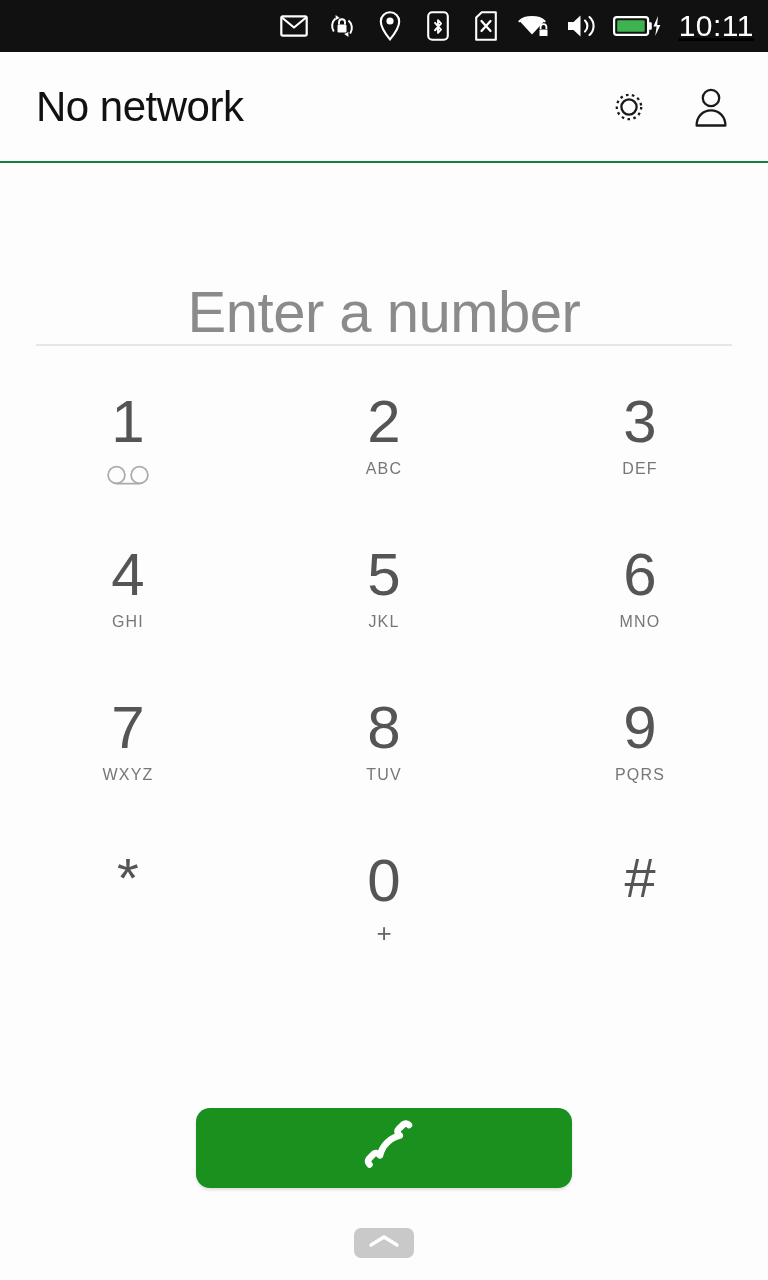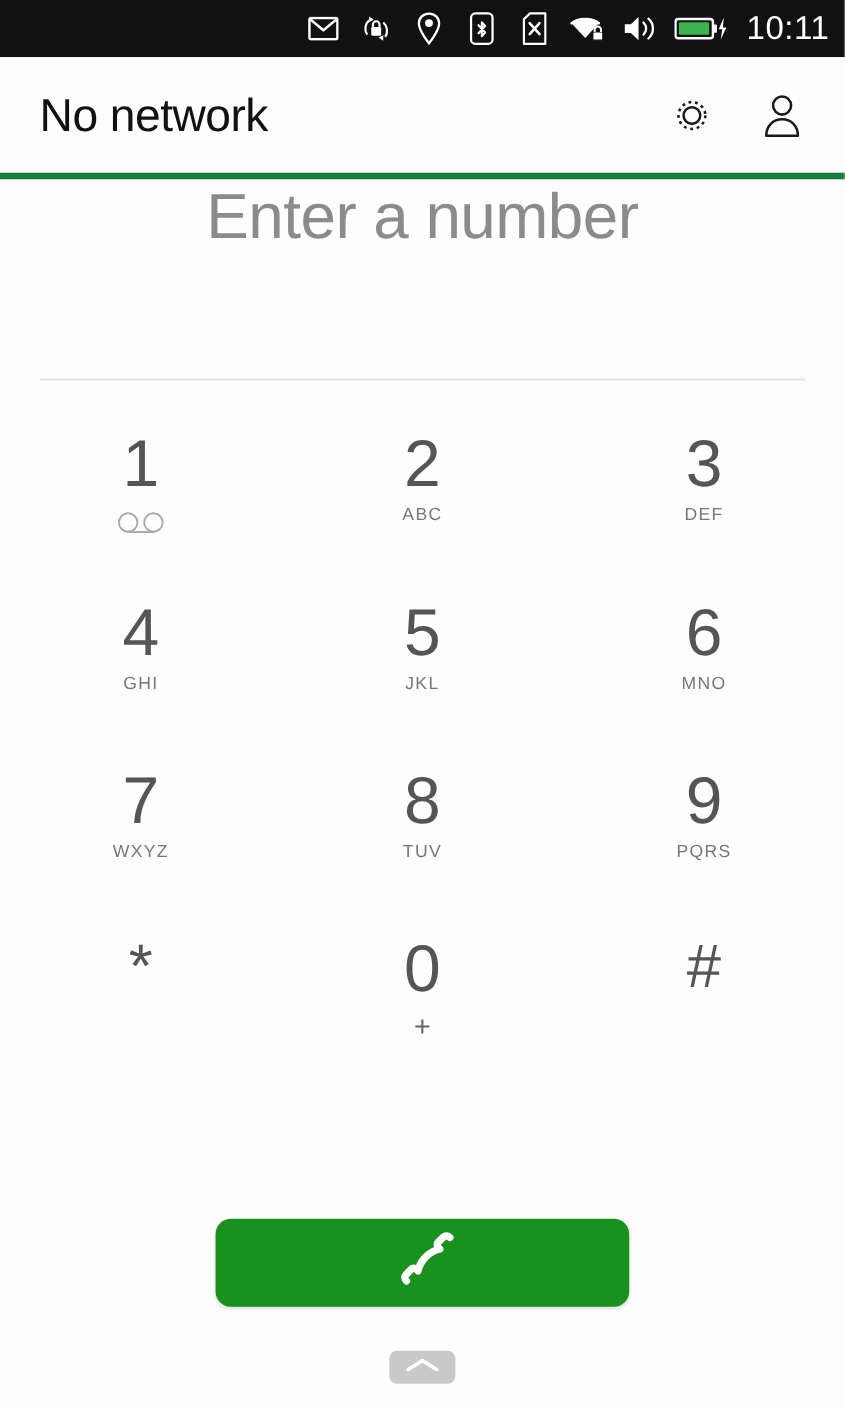--- a/index.html
+++ b/index.html
@@ -10,47 +10,48 @@
     overflow:hidden;
   }
   #app { position:relative; width:768px; height:1280px; background:#fdfdfd; }
 
   
   .statusbar{
     position:absolute; top:0; left:0; width:768px; height:52px;
     background:#111111;
     display:flex; align-items:center; justify-content:flex-end;
     padding-right:14px;
+    text-decoration:underline;
   }
   .sb-icons{ display:flex; align-items:center; gap:14px; }
   .sb-ico{ display:flex; align-items:center; justify-content:center; width:34px; height:34px; }
   .sb-clock{
     color:#ffffff; font-size:30px; letter-spacing:0.5px;
     margin-left:14px; font-weight:400; line-height:1;
   }
 
   
   .header{
     position:absolute; top:52px; left:0; width:768px; height:111px;
     background:#fdfdfd;
     display:flex; align-items:center;
-    border-bottom:6px solid #15803d;
+    border-bottom:2px solid #15803d;
     padding:0 36px;
   }
   .header-title{
     font-size:42px; color:#111111; font-weight:400;
     letter-spacing:-0.5px; flex:1; line-height:1;
   }
   .header-actions{ display:flex; align-items:center; gap:40px; }
   .hdr-ico{ display:flex; align-items:center; justify-content:center; width:42px; height:42px; cursor:pointer; }
 
   
   .entry-wrap{
     position:absolute; top:163px; left:0; width:768px; height:182px;
-    display:flex; align-items:flex-start; justify-content:center;
+    display:flex; align-items:flex-end; justify-content:center;
   }
   .entry-placeholder{
     font-size:58px; color:#8b8b8b; font-weight:300; letter-spacing:-0.5px;
   }
   .entry-rule{
     position:absolute; top:344px; left:36px; width:696px; height:2px;
     background:#e6e6e6;
   }
 
   

